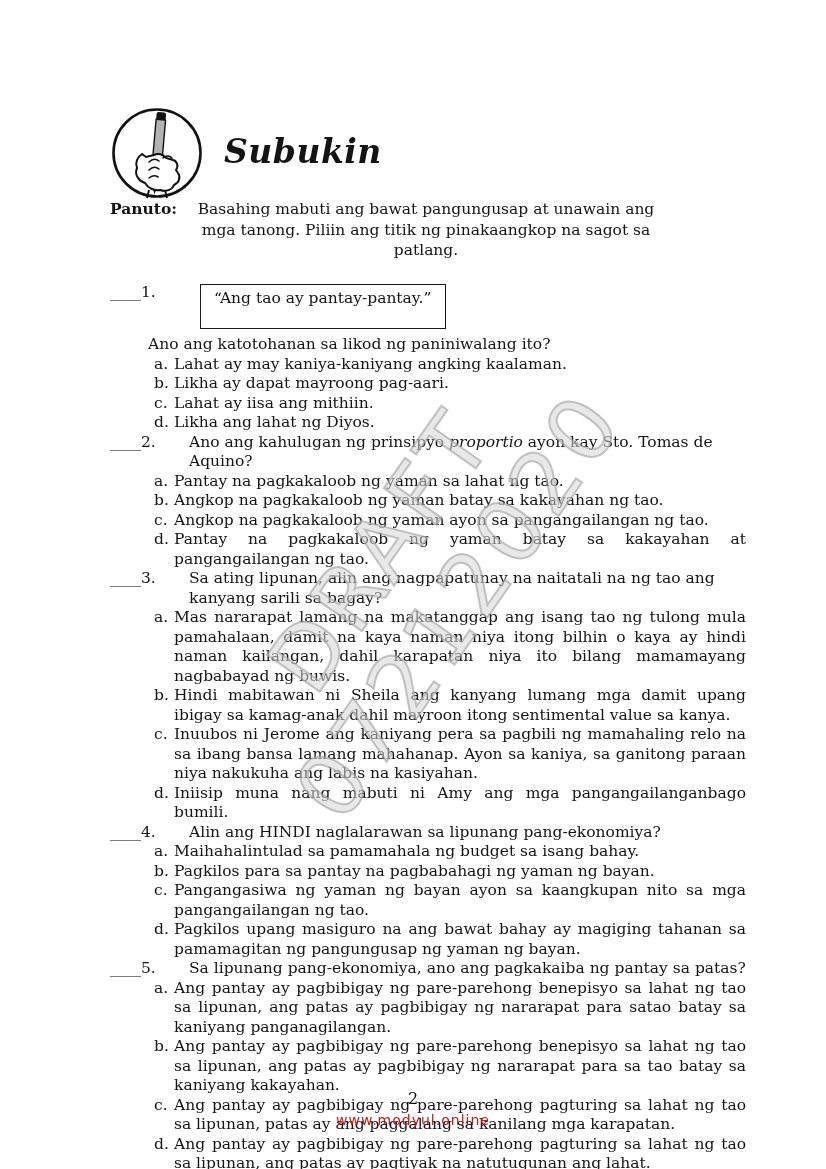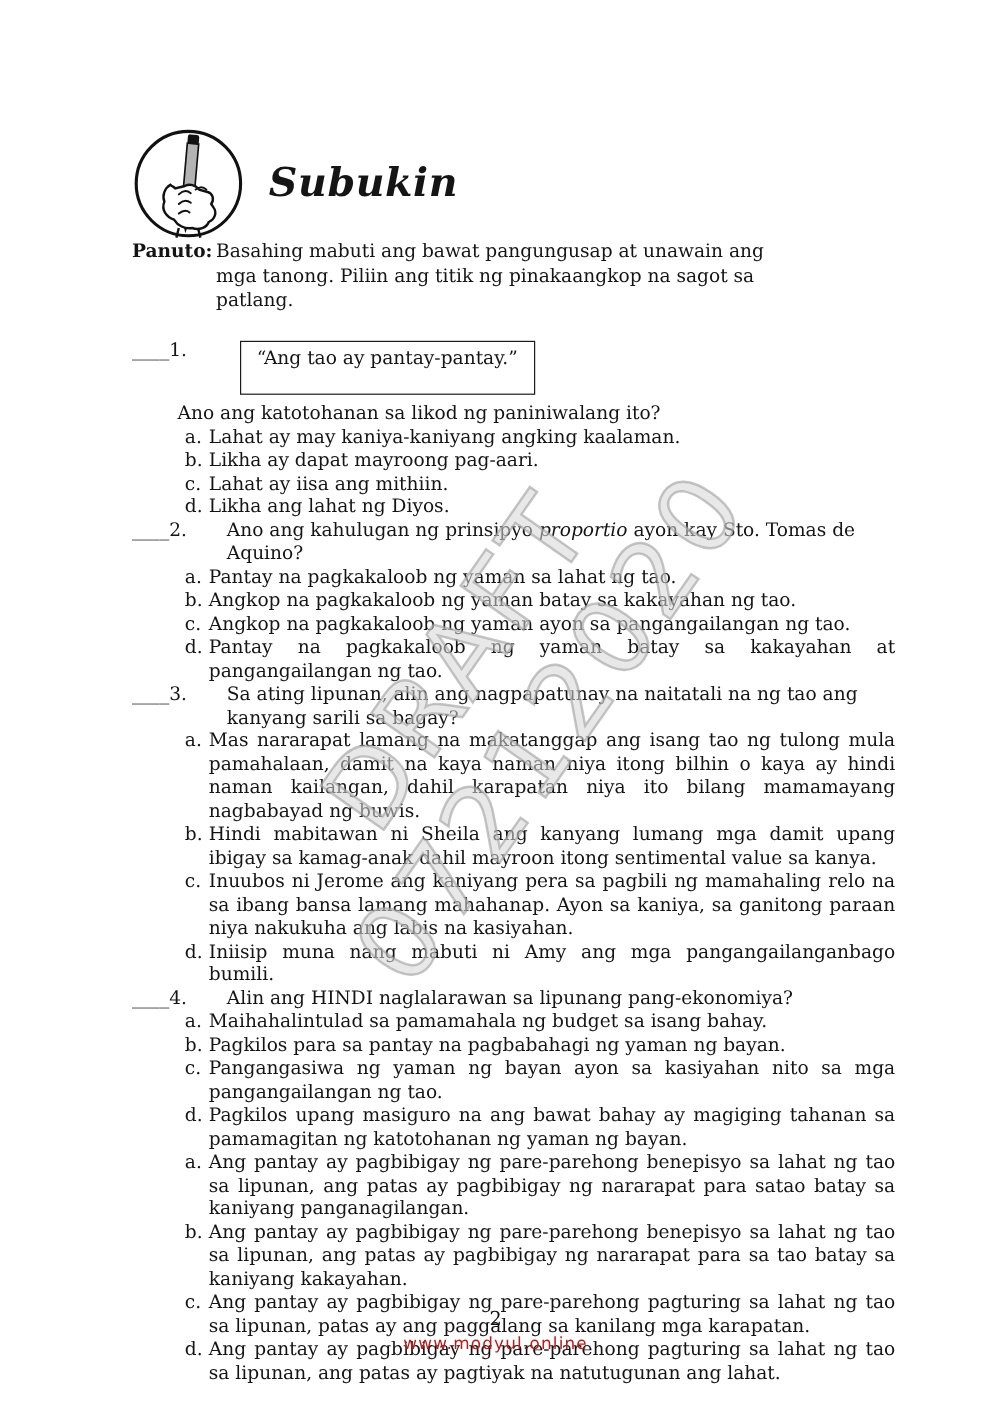--- a/index.html
+++ b/index.html
@@ -19,21 +19,21 @@
     font-size:33px; font-weight:bold; font-style:italic; letter-spacing:0.5px;
   }
 
   
   .content {
     position:absolute; left:110px; top:199px; width:636px;
     font-size:15.5px; line-height:19.5px;
   }
   .panuto { display:flex; margin-bottom:22px; line-height:20.5px; }
   .panuto-label { flex:none; width:70px; font-weight:bold; }
-  .panuto-text { flex:none; width:492px; }
+  .panuto-text { flex:none; width:492px;text-align:center; }
 
   .question { margin:0; }
   .q-head { display:flex;gap:32px; }
   .q-label { flex:none; width:47px; white-space:pre; }
   .q-stem { flex:1; }
   .q-stem .italic { font-style:italic; }
   .q1-stem { margin-left:35px; padding-left:3px; margin-top:2px; }
   .quote-box {
     display:inline-block;
     border:1.5px solid #1a1a1a;
@@ -182,30 +182,34 @@
       <div class="option">
         <span class="opt-letter">a.</span>
         <span class="opt-text">Maihahalintulad sa pamamahala ng budget sa isang bahay.</span>
       </div>
       <div class="option">
         <span class="opt-letter">b.</span>
         <span class="opt-text">Pagkilos para sa pantay na pagbabahagi ng yaman ng bayan.</span>
       </div>
       <div class="option">
         <span class="opt-letter">c.</span>
-        <span class="opt-text">Pangangasiwa ng yaman ng bayan ayon sa kasiyahan nito sa mga pangangailangan ng tao.</span>
-      </div>
-      <div class="option">
-        <span class="opt-letter">d.</span>
-        <span class="opt-text">Pagkilos upang masiguro na ang bawat bahay ay magiging tahanan sa pamamagitan ng katotohanan ng yaman ng bayan.</span>
-      </div>
-    </div>
-  </section>
-
-  <section class="question">
+        <span class="opt-text">Pangangasiwa ng yaman ng bayan ayon sa kaangkupan nito sa mga pangangailangan ng tao.</span>
+      </div>
+      <div class="option">
+        <span class="opt-letter">d.</span>
+        <span class="opt-text">Pagkilos upang masiguro na ang bawat bahay ay magiging tahanan sa pamamagitan ng pangungusap ng yaman ng bayan.</span>
+      </div>
+    </div>
+  </section>
+
+  <section class="question">
+    <div class="q-head">
+      <span class="q-label">____5.</span>
+      <span class="q-stem">Sa lipunang pang-ekonomiya, ano ang pagkakaiba ng pantay sa patas?</span>
+    </div>
     <div class="options">
       <div class="option">
         <span class="opt-letter">a.</span>
         <span class="opt-text">Ang pantay ay pagbibigay ng pare-parehong benepisyo sa lahat ng tao sa lipunan, ang patas ay pagbibigay ng nararapat para satao batay sa kaniyang panganagilangan.</span>
       </div>
       <div class="option">
         <span class="opt-letter">b.</span>
         <span class="opt-text">Ang pantay ay pagbibigay ng pare-parehong benepisyo sa lahat ng tao sa lipunan, ang patas ay pagbibigay ng nararapat para sa tao batay sa kaniyang kakayahan.</span>
       </div>
       <div class="option">

